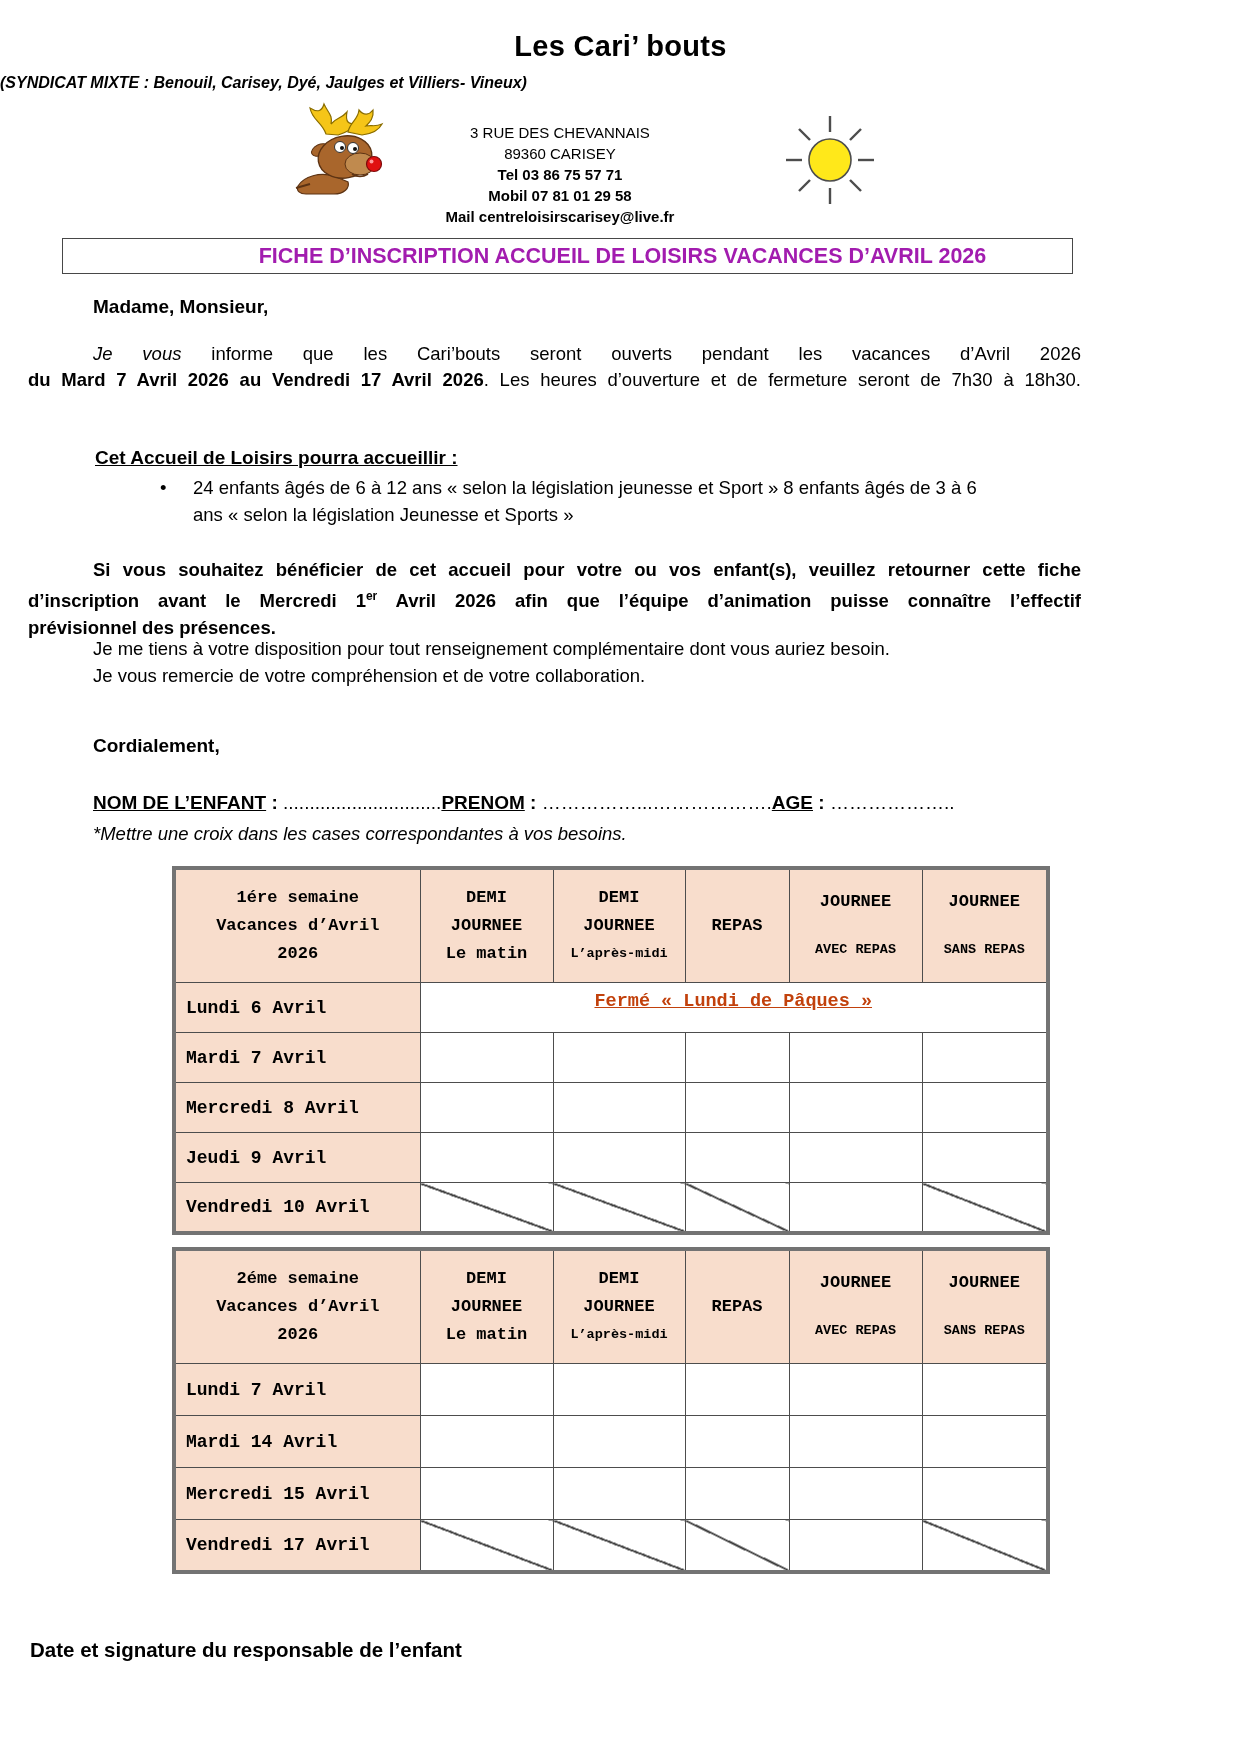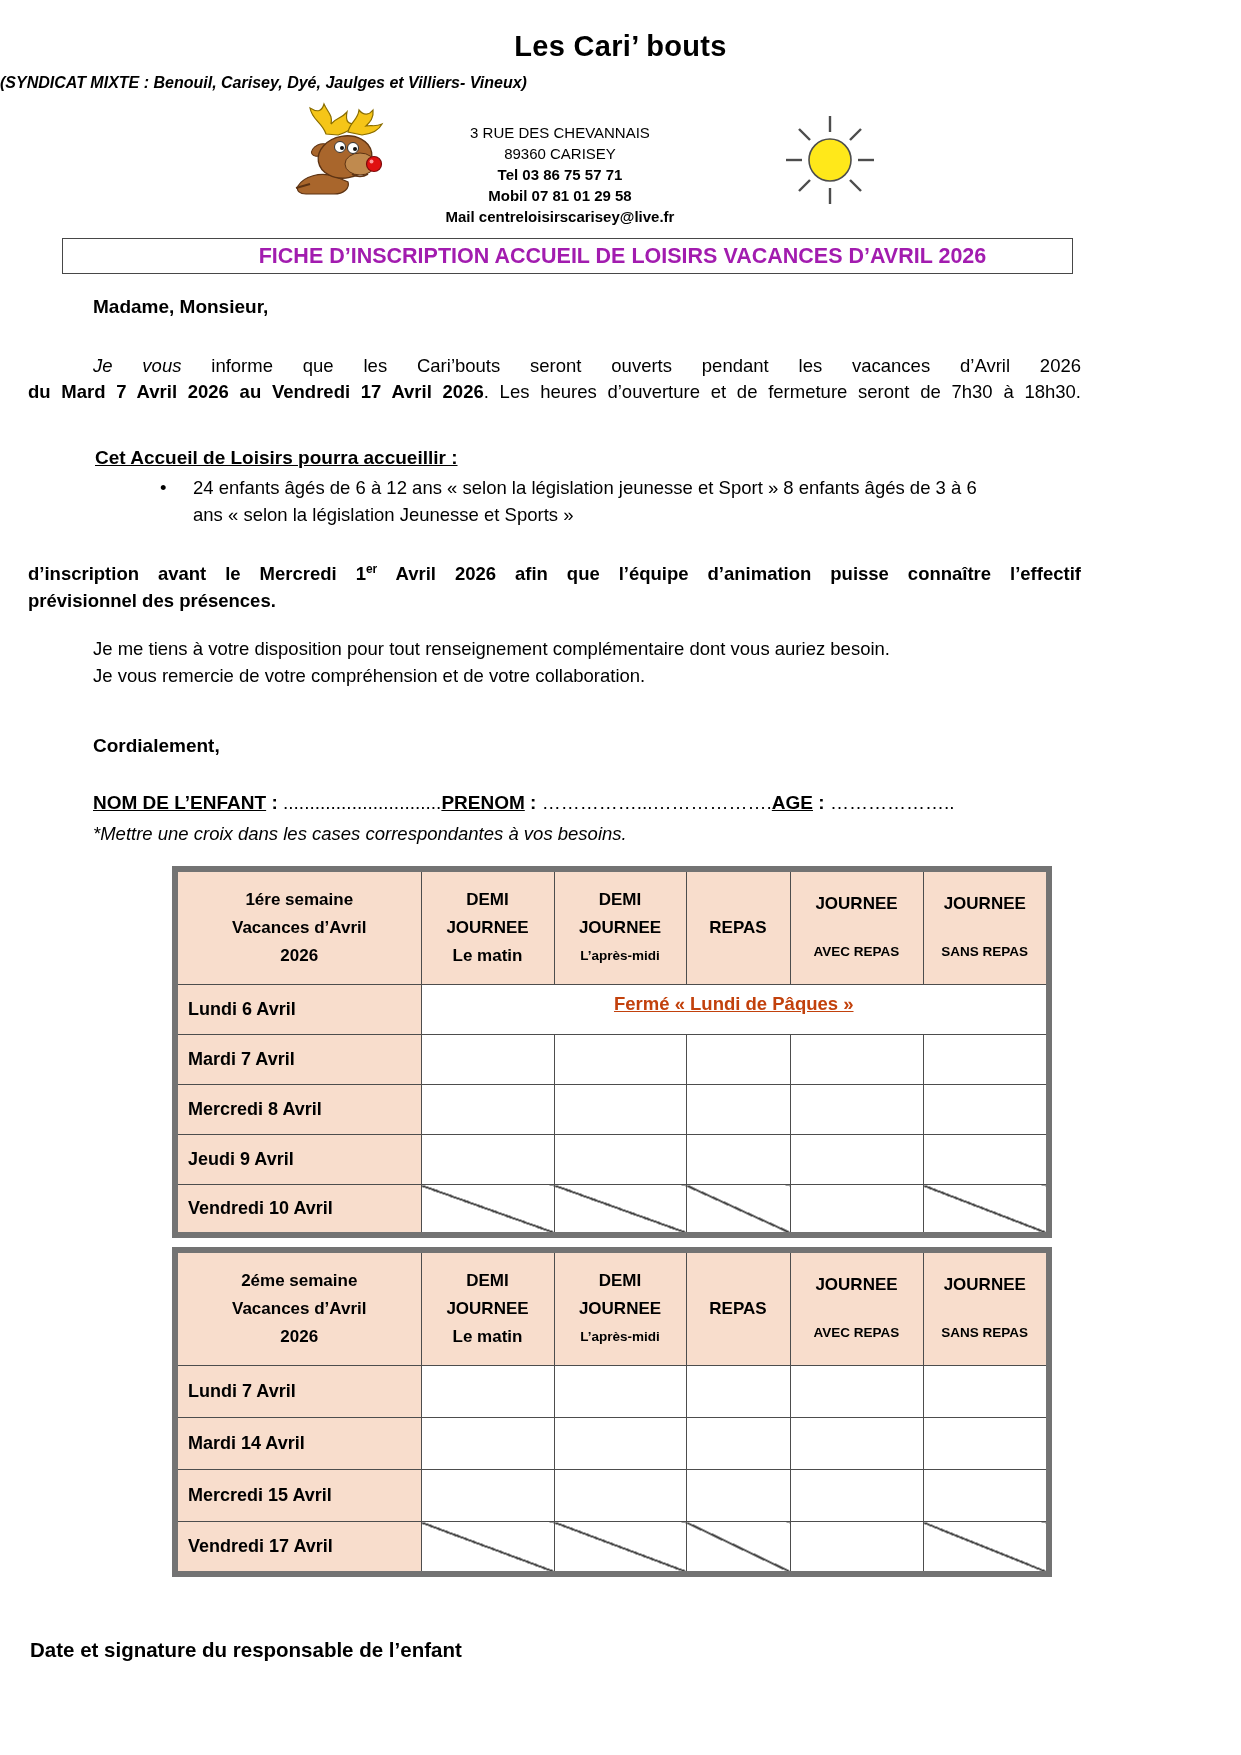--- a/index.html
+++ b/index.html
@@ -22,21 +22,21 @@
           border:1px solid #474747;display:flex;align-items:center;justify-content:center;
           padding-left:110px;box-sizing:border-box;
           font-size:21.5px;font-weight:bold;color:#a21caf;white-space:nowrap;}
 
   
   .txt{font-size:18.5px;line-height:26px;}
   .bold{font-weight:bold;}
   .ital{font-style:italic;}
   .salutation{position:absolute;left:93px;top:296px;font-size:19px;font-weight:bold;}
   .para{position:absolute;left:28px;width:1053px;}
-  .p1{top:341px;margin-top:12px;}
+  .p1{top:341px;}
   .p2{top:556px;font-weight:bold;line-height:27px;}
   .jline{text-align:justify;text-align-last:justify;}
   .lline{text-align:left;text-align-last:left;}
   .ind{text-indent:65px;}
   .h3{position:absolute;left:95px;top:447px;font-size:19px;font-weight:bold;text-decoration:underline;}
   .bullet{position:absolute;left:160px;top:474px;width:902px;display:flex;font-size:18.5px;line-height:27px;}
   .bullet .marker{width:33px;flex:none;}
   .bullet .bl1{text-align:justify;text-align-last:justify;}
   .p3{position:absolute;left:93px;top:638px;font-size:18.5px;}
   .p4{position:absolute;left:93px;top:665px;font-size:18.5px;}
@@ -47,22 +47,22 @@
   
   .nom-line{position:absolute;left:93px;top:792px;font-size:19px;white-space:nowrap;}
   .nom-line .lbl{font-weight:bold;text-decoration:underline;}
   .nom-line .colon{font-weight:bold;}
   .note{position:absolute;left:93px;top:823px;font-size:18.5px;font-style:italic;}
 
   
   .tbl-wrap{position:absolute;left:172px;}
   #table1{top:866px;}
   #table2{top:1247px;}
-  table.grid{border-collapse:collapse;border:6px solid #737373;
-             font-family:Liberation Sans, sans-serif;table-layout:fixed;}
+  table.grid{border-collapse:collapse;border:4px solid #737373;
+             font-family:Liberation Mono, monospace;table-layout:fixed;}
   .grid th,.grid td{border:1.5px solid #4d4d4d;padding:0;}
   .grid th{background:#F8DDCC;height:112px;vertical-align:middle;text-align:center;
            font-weight:bold;padding:0 3px;}
   .hl{font-size:17px;line-height:28px;}
   .hl.small{font-size:13.5px;}
   th.gap2 .hl + .hl{margin-top:20px;}
   td.day{background:#F8DDCC;font-weight:bold;font-size:18px;text-align:left;
          padding-left:10px;vertical-align:middle;}
   td.blank{background:#fff;}
   td.diag{background:linear-gradient(to top right,
@@ -138,20 +138,21 @@
 
   <div class="bullet">
     <div class="marker">•</div>
     <div>
       <div class="bl1">24 enfants âgés de 6 à 12 ans « selon la législation jeunesse et Sport » 8 enfants âgés de 3 à 6</div>
       <div>ans « selon la législation Jeunesse et Sports »</div>
     </div>
   </div>
 
   <div class="para p2 txt">
+    <div class="jline ind">Si vous souhaitez bénéficier de cet accueil pour votre ou vos enfant(s), veuillez retourner cette fiche</div>
     <div class="jline"><span>d’inscription avant le Mercredi 1</span><sup class="er">er</sup><span> Avril 2026 afin que l’équipe d’animation puisse connaître l’effectif</span></div>
     <div class="lline">prévisionnel des présences.</div>
   </div>
 
   <div class="p3">Je me tiens à votre disposition pour tout renseignement complémentaire dont vous auriez besoin.</div>
   <div class="p4">Je vous remercie de votre compréhension et de votre collaboration.</div>
 
   <div class="closing-left">Cordialement,</div>
 
   <div class="nom-line"><span class="lbl">NOM DE L’ENFANT</span><span class="colon"> : </span><span>..............................</span><span class="lbl">PRENOM</span><span class="colon"> : </span><span>……………...……………….</span><span class="lbl">AGE</span><span class="colon"> : </span><span>………………..</span></div>

